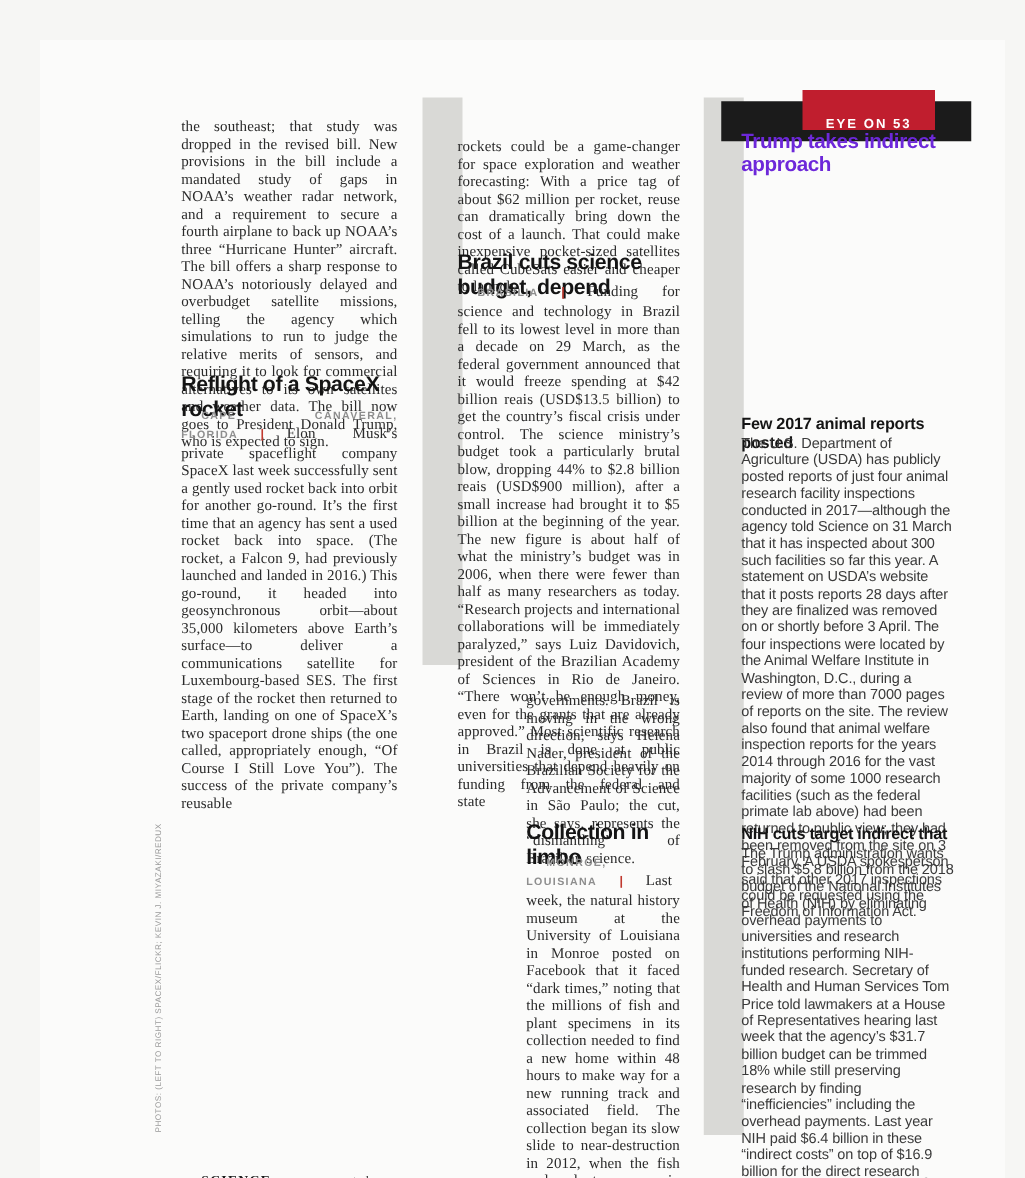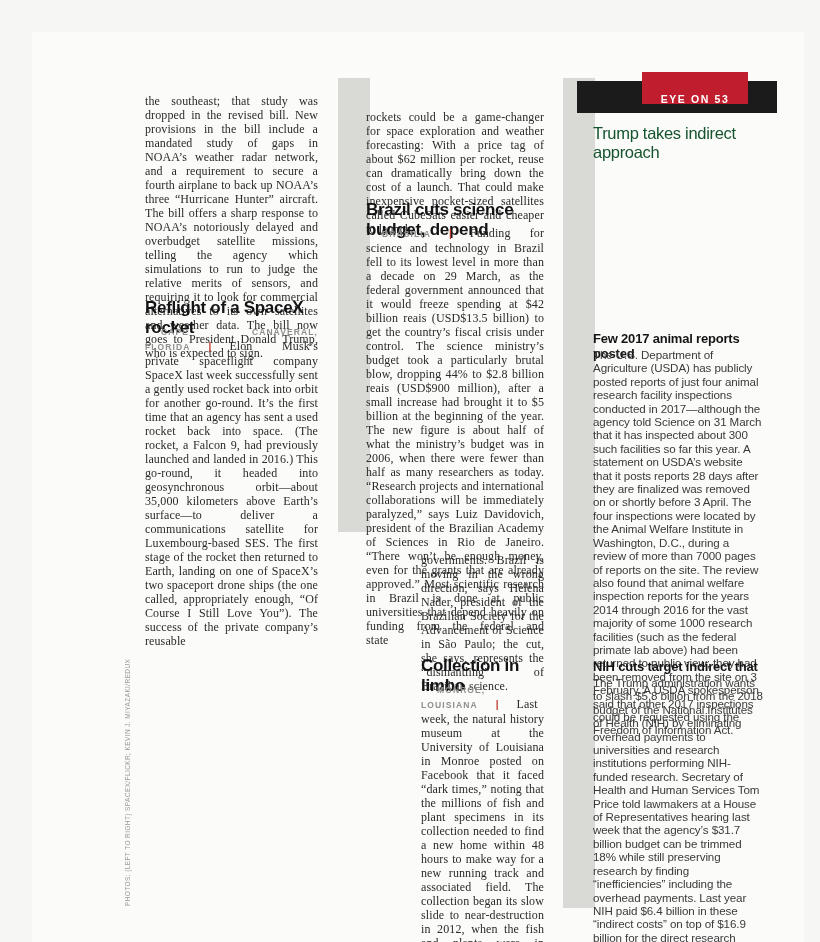--- a/index.html
+++ b/index.html
@@ -65,27 +65,27 @@
     color: #ffffff;
     font-family: "Liberation Sans", sans-serif;
     font-size: 10.5px;
     font-weight: bold;
     letter-spacing: 1.6px;
     text-align: center;
     line-height: 22px;
   }
   .sidebar-title {
     position: absolute;
-    left: 545px; top: 76px;
+    left: 545px; top: 56px;
     width: 205px;
     font-family: "Liberation Sans", sans-serif;
-    font-weight: normal;
+    font-weight: bold;
     font-size: 16.5px;
     letter-spacing: -0.3px;
-    color: #14532d;
+    color: #6d28d9;
   }
   .sans-body {
     position: absolute;
     font-family: "Liberation Sans", sans-serif;
     font-size: 11.6px;
     line-height: 13.4px;
     color: #3a3a3a;
     letter-spacing: -0.1px;
   }
   .sans-subhead {

